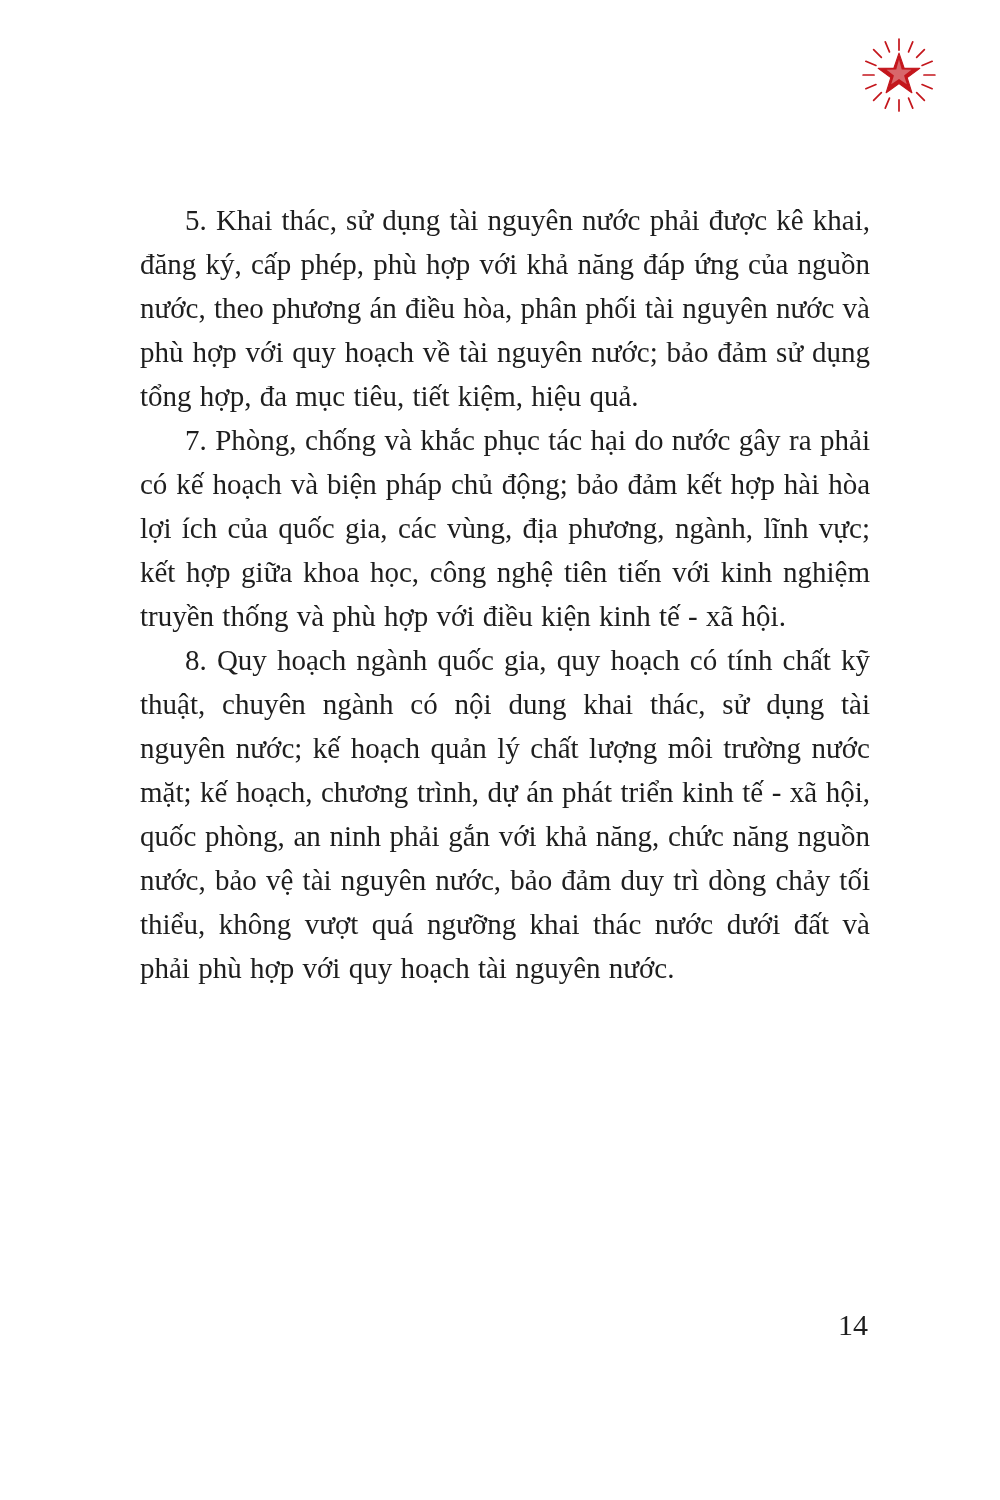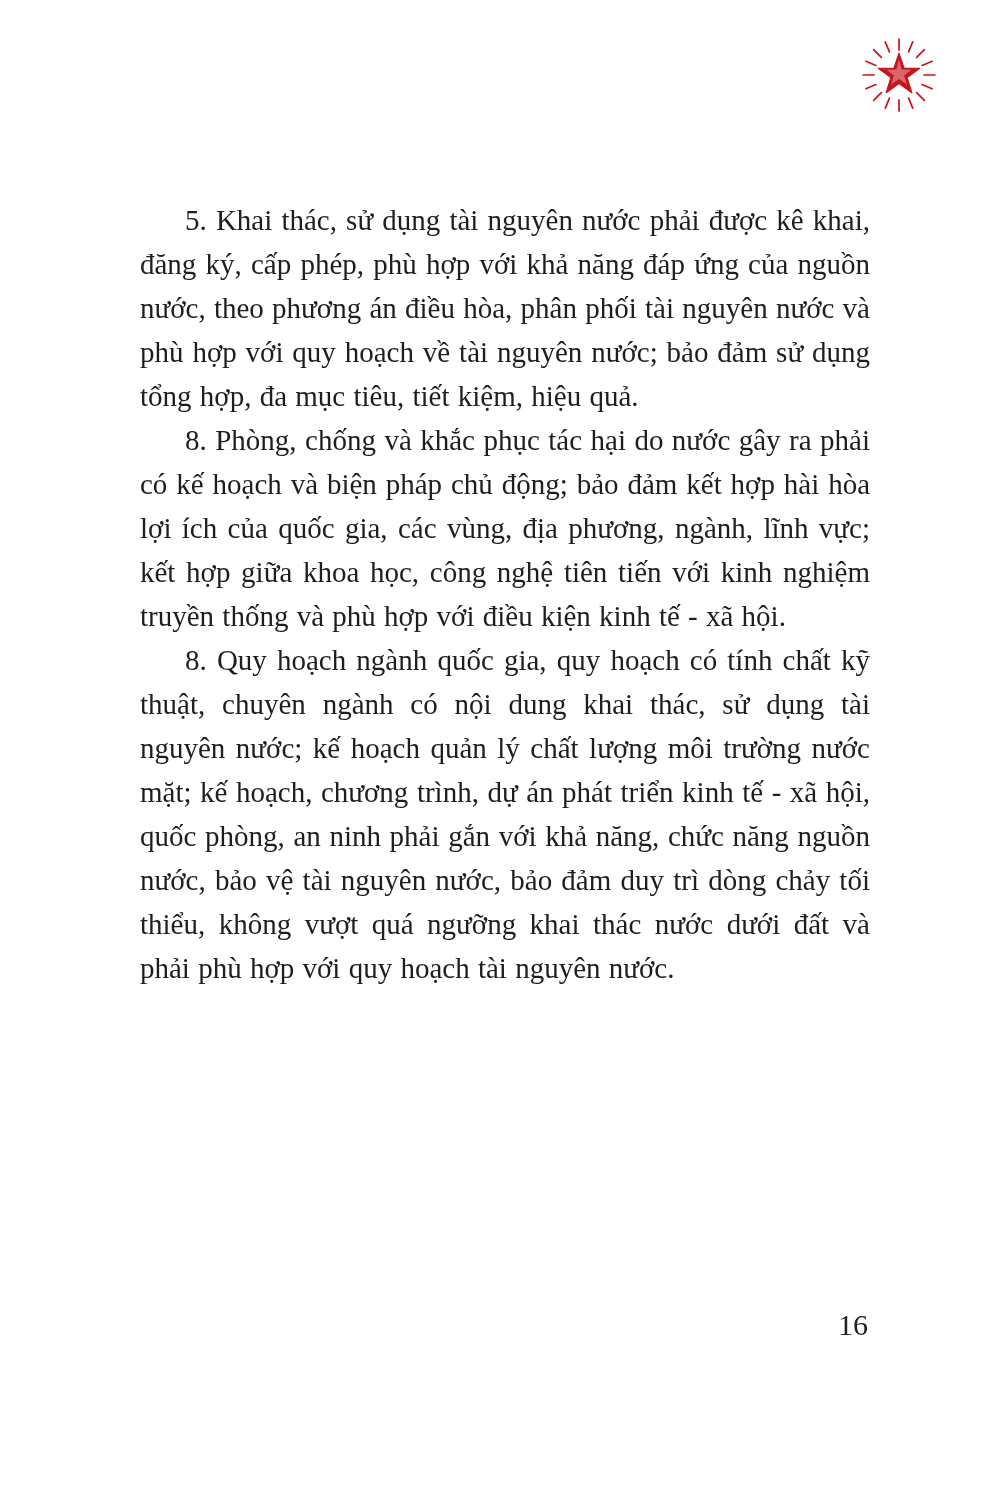--- a/index.html
+++ b/index.html
@@ -69,19 +69,19 @@
         <line x1="50" y1="4" x2="50" y2="18" transform="rotate(315 50 50)"></line>
         <line x1="50" y1="4" x2="50" y2="18" transform="rotate(337.5 50 50)"></line>
       </g>
       <path d="M50,22 L56.47,41.10 L76.63,41.35 L60.46,53.40 L66.46,72.65 L50,61 L33.54,72.65 L39.54,53.40 L23.37,41.35 L43.53,41.10 Z" fill="#c4161c" stroke="#c4161c" stroke-width="1.5" stroke-linejoin="round"></path>
       <path d="M50,30 L53.5,43 L66,43.2 L56.5,50.5 L60,62 L50,55 L40,62 L43.5,50.5 L34,43.2 L46.5,43 Z" fill="#ffffff" opacity="0.35"></path>
     </svg>
   </div>
 
   <div class="content">
     <p>5. Khai thác, sử dụng tài nguyên nước phải được kê khai, đăng ký, cấp phép, phù hợp với khả năng đáp ứng của nguồn nước, theo phương án điều hòa, phân phối tài nguyên nước và phù hợp với quy hoạch về tài nguyên nước; bảo đảm sử dụng tổng hợp, đa mục tiêu, tiết kiệm, hiệu quả.</p>
-    <p>8. Phòng, chống và khắc phục tác hại do nước gây ra phải có kế hoạch và biện pháp chủ động; bảo đảm kết hợp hài hòa lợi ích của quốc gia, các vùng, địa phương, ngành, lĩnh vực; kết hợp giữa khoa học, công nghệ tiên tiến với kinh nghiệm truyền thống và phù hợp với điều kiện kinh tế - xã hội.</p>
+    <p>7. Phòng, chống và khắc phục tác hại do nước gây ra phải có kế hoạch và biện pháp chủ động; bảo đảm kết hợp hài hòa lợi ích của quốc gia, các vùng, địa phương, ngành, lĩnh vực; kết hợp giữa khoa học, công nghệ tiên tiến với kinh nghiệm truyền thống và phù hợp với điều kiện kinh tế - xã hội.</p>
     <p>8. Quy hoạch ngành quốc gia, quy hoạch có tính chất kỹ thuật, chuyên ngành có nội dung khai thác, sử dụng tài nguyên nước; kế hoạch quản lý chất lượng môi trường nước mặt; kế hoạch, chương trình, dự án phát triển kinh tế - xã hội, quốc phòng, an ninh phải gắn với khả năng, chức năng nguồn nước, bảo vệ tài nguyên nước, bảo đảm duy trì dòng chảy tối thiểu, không vượt quá ngưỡng khai thác nước dưới đất và phải phù hợp với quy hoạch tài nguyên nước.</p>
   </div>
 
-  <div class="page-number">16</div>
+  <div class="page-number">14</div>
 
 </div>
 
 </body></html>

